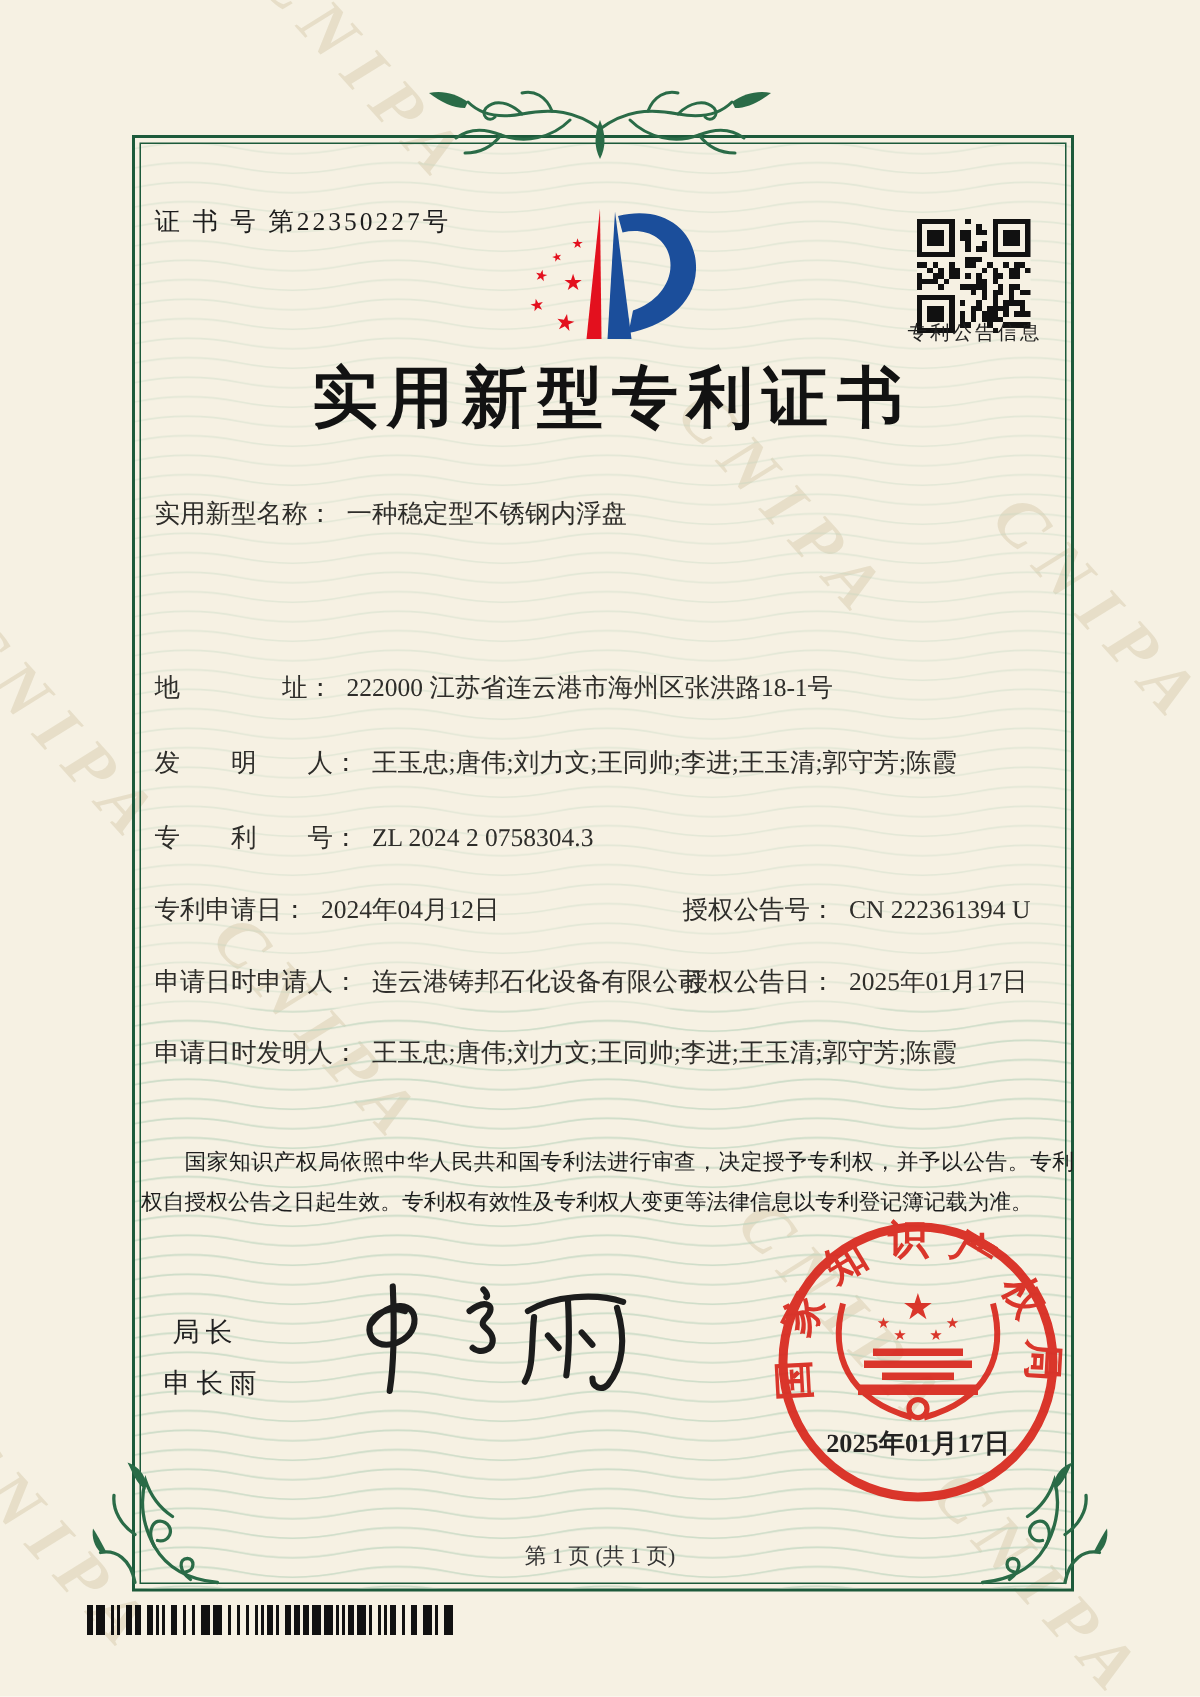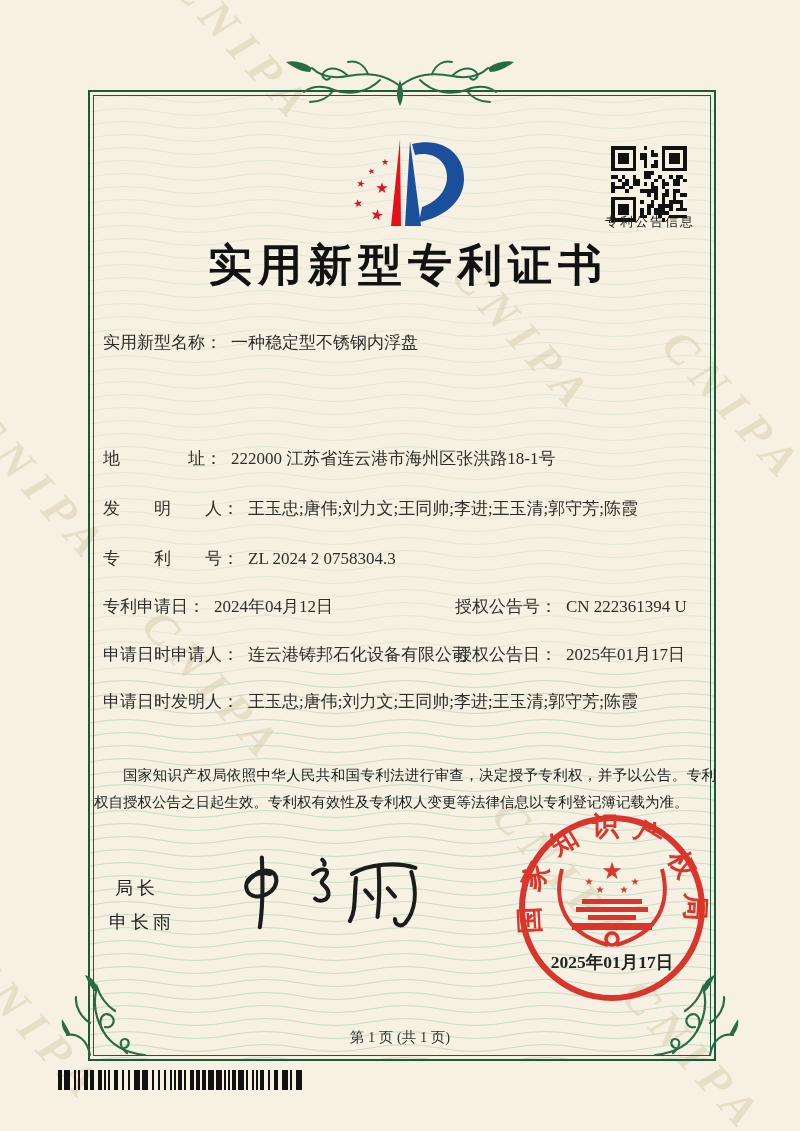--- a/index.html
+++ b/index.html
@@ -100,20 +100,21 @@
         <path d="M65,82 C68,66 78,60 88,62"></path>
         <path d="M65,50 C74,44 80,34 79,24"></path>
       </g>
       <g fill="#2a6b47">
         <path d="M58,14 C60,8 64,4 70,2 C66,10 64,16 58,20 Z"></path>
         <path d="M88,62 C92,58 94,52 93,46 C89,52 86,58 84,62 Z"></path>
       </g>
     </g>
   </svg>
 
+  <div class="certno">证 书 号 第22350227号</div>
 
   <svg class="logo" width="178" height="110" viewBox="0 0 178 110">
     <g fill="#1b4e9b">
       <path d="M79,14 C112,6 132,26 131,50 C130,74 108,88 86,92 L89,77 C104,72 114,60 114,47 C114,30 99,21 82,25 Z"></path>
       <polygon points="77,11 72,96 88,96"></polygon>
     </g>
     <polygon fill="#e3101e" points="67,9 58,96 68,96"></polygon>
     <g fill="#e3101e" font-family="'DejaVu Sans',sans-serif" text-anchor="middle">
       <text x="52" y="35" font-size="9">★</text>
       <text x="38" y="44" font-size="8" transform="rotate(-14 38 40)">★</text>

